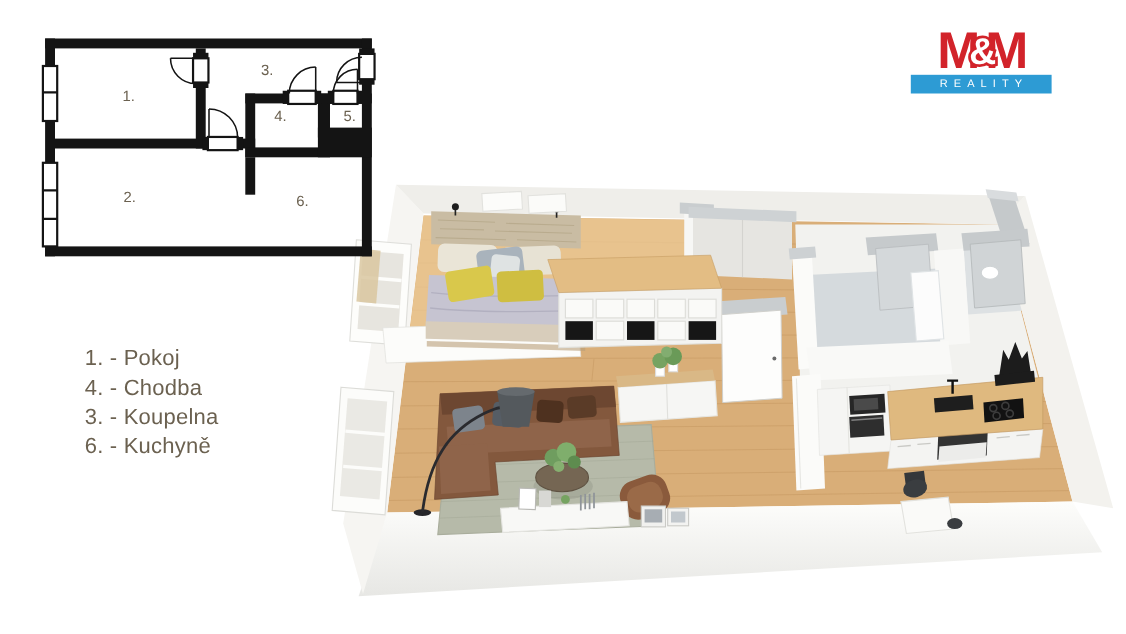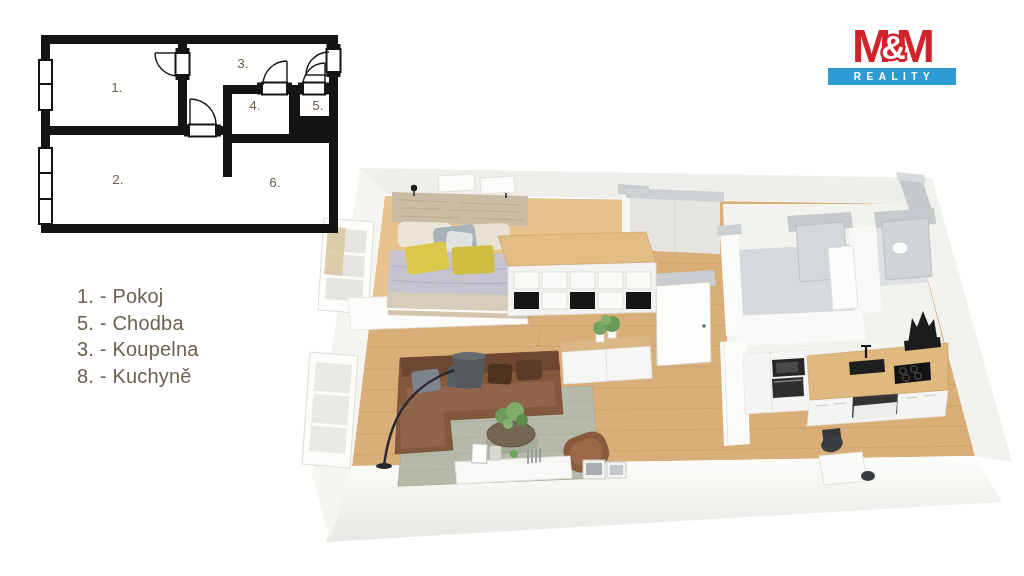--- a/index.html
+++ b/index.html
@@ -1,27 +1,27 @@
 <!DOCTYPE html>
 <html><head>
 <meta charset="utf-8">
 <style>
   html,body{margin:0;padding:0;background:#ffffff;}
   .stage{position:relative;width:1024px;height:576px;background:#ffffff;overflow:hidden;
          font-family:"Liberation Sans", sans-serif;}
   
-  .legend{position:absolute;left:77px;top:283px;font-size:20px;line-height:26.5px;
+  .legend{position:absolute;left:77px;top:313px;font-size:20px;line-height:26.5px;
           color:#6b6150;letter-spacing:0.2px;}
   
   .logo{position:absolute;left:828px;top:23px;width:128px;text-align:center;}
   .logo-mm{display:flex;align-items:center;justify-content:center;height:45px;
            font-weight:900;font-size:47px;line-height:44px;color:#d2232a;letter-spacing:-3px;}
   .logo-amp{font-size:34px;color:#ffffff;-webkit-text-stroke:5px #d2232a;
             paint-order:stroke fill;margin:0 -7px;position:relative;z-index:1;top:1px;}
-  .logo-bar{background:#2d9bd4;color:#ffffff;font-size:10px;font-weight:700;
+  .logo-bar{background:#2d9bd4;color:#ffffff;font-size:10px;font-weight:400;
             letter-spacing:5.5px;padding:3px 0 3px 5px;line-height:11px;}
   svg{position:absolute;display:block;}
   #plan2d{left:32px;top:28px;z-index:3;}
   #plan3d{left:300px;top:148px;z-index:1;}
   .lbl{font-family:"Liberation Sans",sans-serif;font-size:13.5px;font-weight:500;fill:#6b6150;}
 </style>
 </head>
 <body>
 
 <div class="stage">
@@ -87,23 +87,23 @@
       <text class="lbl" x="86" y="156">2.</text>
       <text class="lbl" x="211" y="40">3.</text>
       <text class="lbl" x="223" y="82">4.</text>
       <text class="lbl" x="286" y="82">5.</text>
       <text class="lbl" x="243" y="159">6.</text>
     </g>
   </svg>
 
   <div class="legend">
     <div>1. - Pokoj</div>
-    <div>5. - Chodba</div>
+    <div>4. - Chodba</div>
     <div>3. - Koupelna</div>
-    <div>8. - Kuchyně</div>
+    <div>6. - Kuchyně</div>
   </div>
 
   <div class="logo">
     <div class="logo-mm">
       <span>M</span>
         <span class="logo-amp">&amp;</span>
         <span>M</span>
     </div>
     <div class="logo-bar">REALITY</div>
   </div>

